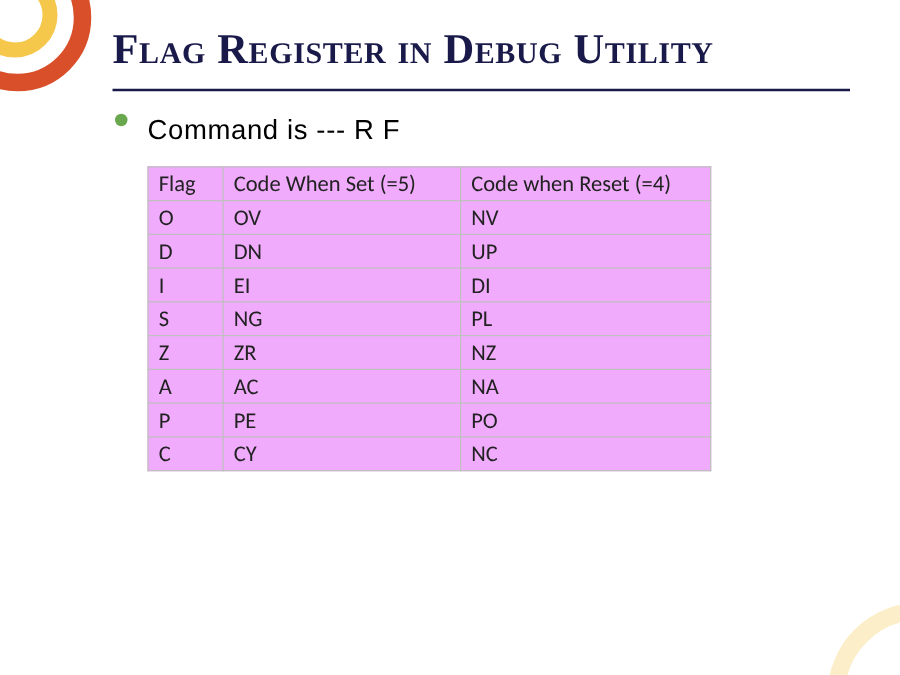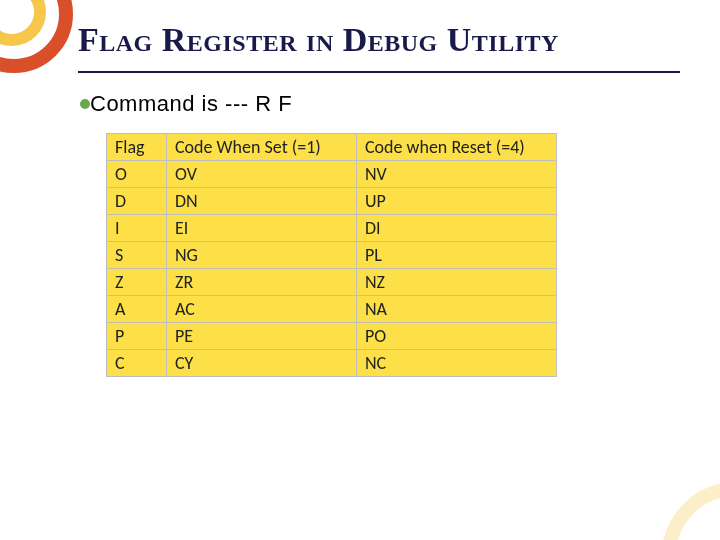--- a/index.html
+++ b/index.html
@@ -32,21 +32,21 @@
   }
   .ring-bottom {
     width: 120px; height: 120px;
     right: -90px; bottom: -90px;
     border: 14px solid #f5c84c;
     opacity: 0.3;
   }
 
   .content {
     position: absolute;
-    left: 78px;
+    left: 90px;
     right: 40px;
     top: 20px;
   }
 
   .title {
     font-family: "Times New Roman", Times, serif;
     font-weight: bold;
     font-size: 34px;
     line-height: 1.15;
     color: #1a1a4a;
@@ -55,41 +55,42 @@
     padding-bottom: 6px;
   }
   .rule {
     border: none;
     border-top: 2px solid #1a1a4a;
     margin: 6px 0 18px 0;
   }
 
   .bullet-row {
     display: flex;
-    align-items: center;
+    align-items: flex-start;
+    gap: 16px;
     margin-left: 2px;
     margin-bottom: 16px;
   }
   .bullet-dot {
     width: 10px; height: 10px;
     border-radius: 50%;
     background: #6aa84f;
     flex: 0 0 auto;
   }
   .bullet-text {
     font-size: 22px;
     letter-spacing: 0.5px;
   }
 
   .table-wrap {
     margin-left: 28px;
   }
   table {
     border-collapse: collapse;
-    background: #fde047;
+    background: #f0abfc;
   }
   th, td {
     border: 1px solid #bfbfbf;
     padding: 2px 10px 2px 8px;
     text-align: left;
     font-family: Calibri, "Segoe UI", Arial, sans-serif;
     font-size: 18px;
     font-weight: 400;
     color: #222;
     white-space: nowrap;
@@ -120,21 +121,21 @@
   <div class="table-wrap">
     <table>
       <colgroup>
         <col class="c1">
           <col class="c2">
           <col class="c3">
       </colgroup>
       <thead>
         <tr>
           <th>Flag</th>
-          <th>Code When Set (=1)</th>
+          <th>Code When Set (=5)</th>
           <th>Code when Reset (=4)</th>
         </tr>
       </thead>
       <tbody id="tbody">
           <tr>
             <td>O</td>
             <td>OV</td>
             <td>NV</td>
           </tr>
           <tr>

